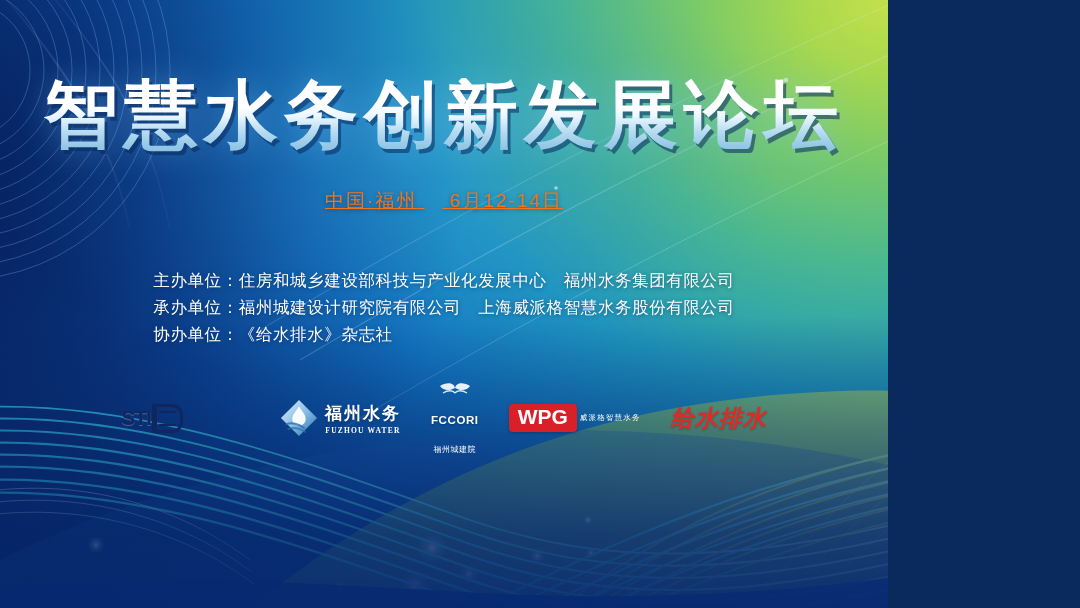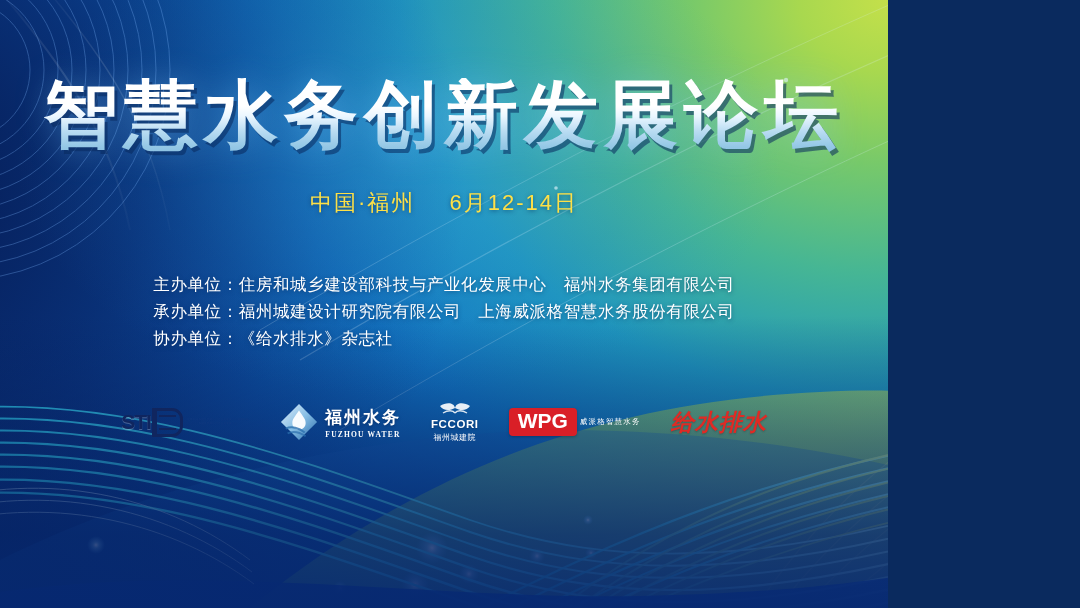--- a/index.html
+++ b/index.html
@@ -97,25 +97,26 @@
     -webkit-background-clip: text;
     background-clip: text;
     color: transparent;
     -webkit-text-fill-color: transparent;
     filter: drop-shadow(3px 4px 0px rgba(8,40,92,0.55))
             drop-shadow(0 0 16px rgba(120,200,255,0.35));
   }
 
   .subtitle {
     margin-top: 36px;
-    font-size: 22px;
+    font-size: 19px;
     letter-spacing: 2px;
-    color: #fde047;
+    color: #f97316;
     white-space: nowrap;
     text-shadow: 0 1px 4px rgba(6,40,90,0.55);
+    text-decoration: underline;
   }
   .subtitle .sep { display: inline-block; width: 18px; }
 
   .orgs {
     margin-top: 56px;
     display: flex;
     flex-direction: column;
     gap: 5px;
     color: #ffffff;
     font-size: 16.5px;
@@ -197,21 +198,21 @@
   }
   .fzw-en {
     font-size: 7.5px;
     font-weight: bold;
     color: #ffffff;
     letter-spacing: 1.2px;
     font-family: "Liberation Serif", serif;
   }
 
   
-  .fcc { flex-direction: column; gap: 2px; }
+  .fcc { flex-direction: column; gap: 18px; }
   .fcc-mark { width: 34px; height: 14px; position: relative; }
   .fcc-en {
     font-size: 11.5px;
     font-weight: bold;
     letter-spacing: 0.6px;
     color: #ffffff;
     text-shadow: 0 1px 2px rgba(5,35,85,0.6);
   }
   .fcc-cn {
     font-size: 8px;

